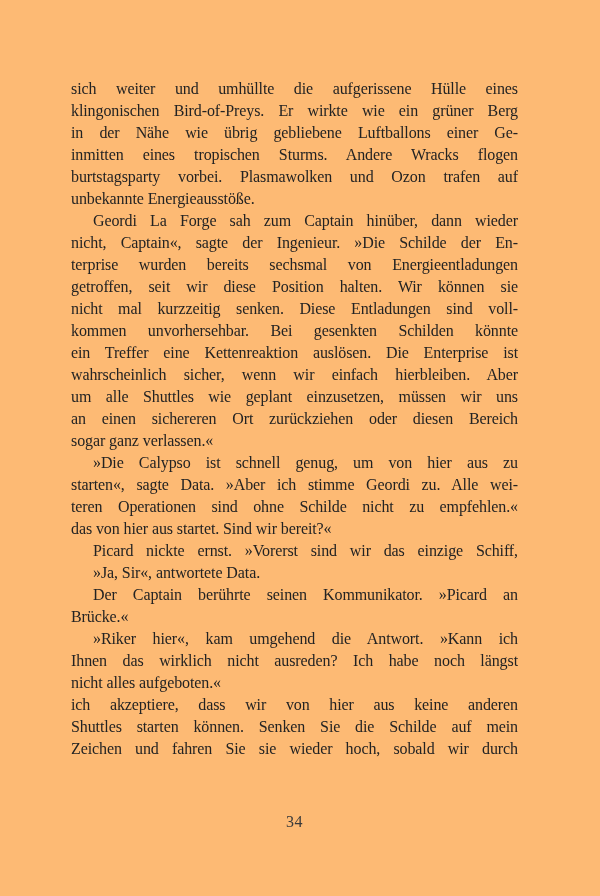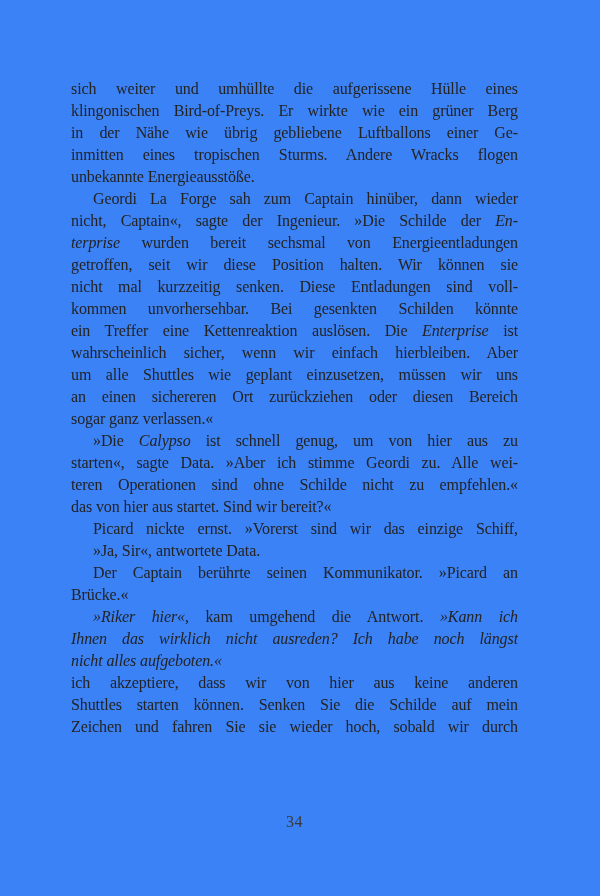--- a/index.html
+++ b/index.html
@@ -28,46 +28,47 @@
     overflow: hidden;
     white-space: normal;
   }
   .line.no-just {
     text-align: left;
     text-align-last: left;
   }
   .line.indent {
     text-indent: 22px;
   }
-  .it { font-style: italic; }
+  .it { }
   .page-number {
     position: absolute;
     left: 71px;
     top: 811px;
     width: 447px;
     text-align: center;
     font-size: 16px;
     line-height: 22px;
     letter-spacing: 0.5px;
     color: #3a3a3a;
   }
 </style>
 </head>
 <body>
 
-<div class="page" style="background: #3b82f6; color: rgb(35, 35, 35);">
+<div class="page" style="background: #fdba74; color: rgb(35, 35, 35);">
   <div class="text-block" id="text-block">
       <div class="line"><span>sich weiter und umhüllte die aufgerissene Hülle eines</span></div>
       <div class="line"><span>klingonischen Bird-of-Preys. Er wirkte wie ein grüner Berg</span></div>
       <div class="line"><span>in der Nähe wie übrig gebliebene Luftballons einer Ge-</span></div>
       <div class="line"><span>inmitten eines tropischen Sturms. Andere Wracks flogen</span></div>
+      <div class="line"><span>burtstagsparty vorbei. Plasmawolken und Ozon trafen auf</span></div>
       <div class="line no-just"><span>unbekannte Energieausstöße.</span></div>
       <div class="line indent"><span>Geordi La Forge sah zum Captain hinüber, dann wieder</span></div>
       <div class="line"><span>nicht, Captain«, sagte der Ingenieur. »Die Schilde der </span><span class="it">En-</span></div>
-      <div class="line"><span class="it">terprise</span><span> wurden bereit sechsmal von Energieentladungen</span></div>
+      <div class="line"><span class="it">terprise</span><span> wurden bereits sechsmal von Energieentladungen</span></div>
       <div class="line"><span>getroffen, seit wir diese Position halten. Wir können sie</span></div>
       <div class="line"><span>nicht mal kurzzeitig senken. Diese Entladungen sind voll-</span></div>
       <div class="line"><span>kommen unvorhersehbar. Bei gesenkten Schilden könnte</span></div>
       <div class="line"><span>ein Treffer eine Kettenreaktion auslösen. Die </span><span class="it">Enterprise</span><span> ist</span></div>
       <div class="line"><span>wahrscheinlich sicher, wenn wir einfach hierbleiben. Aber</span></div>
       <div class="line"><span>um alle Shuttles wie geplant einzusetzen, müssen wir uns</span></div>
       <div class="line"><span>an einen sichereren Ort zurückziehen oder diesen Bereich</span></div>
       <div class="line no-just"><span>sogar ganz verlassen.«</span></div>
       <div class="line indent"><span>»Die </span><span class="it">Calypso</span><span> ist schnell genug, um von hier aus zu</span></div>
       <div class="line"><span>starten«, sagte Data. »Aber ich stimme Geordi zu. Alle wei-</span></div>

